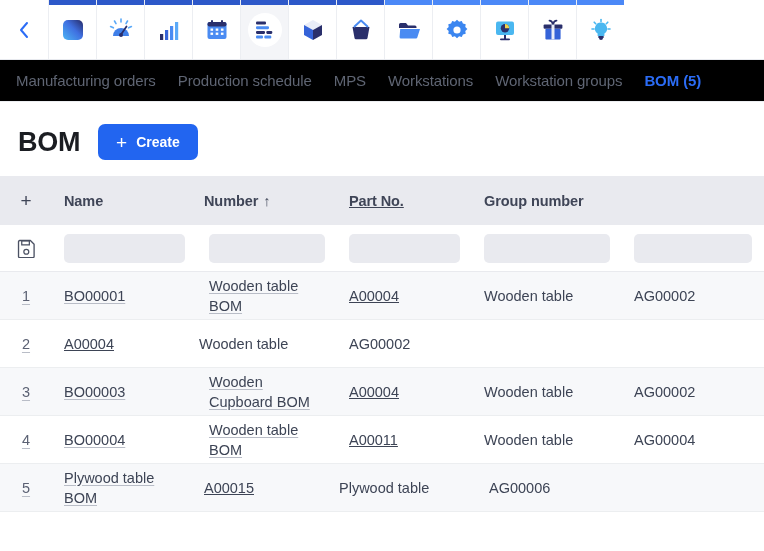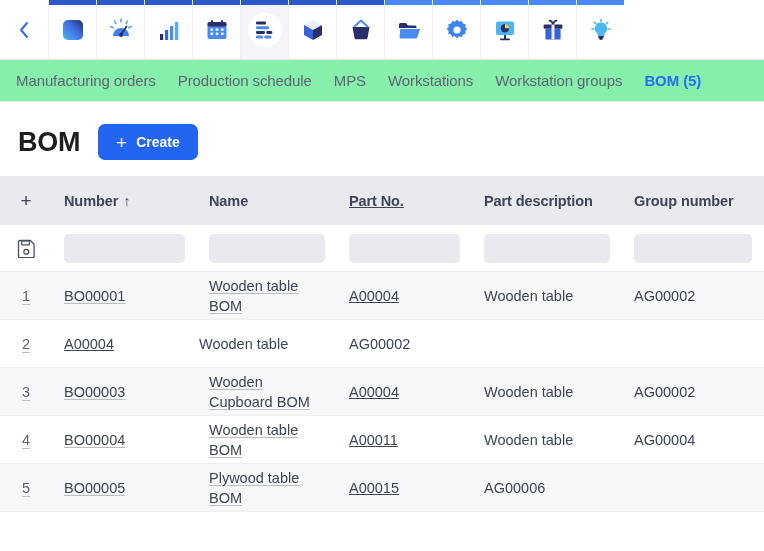--- a/index.html
+++ b/index.html
@@ -50,21 +50,21 @@
     width: 34px; height: 34px;
     border-radius: 50%;
     display: flex; align-items: center; justify-content: center;
   }
   .icon-tab.active .disc { background: #ffffff; }
   .icon-tab svg { display: block; }
 
   
   .subnav {
     height: 42px;
-    background: #86efac;
+    background: #000000;
     display: flex;
     align-items: center;
     padding: 0 16px;
     gap: 22px;
     border-bottom: 1px solid #eceef1;
   }
   .subnav-item {
     font-size: 15px;
     color: #5f6573;
     cursor: pointer;
@@ -359,27 +359,26 @@
     <span>Create</span>
   </button>
 </div>
 
 <div class="grid">
 
   <div class="row head-row">
     <div class="cell c-idx">
       <span class="add-col-plus">+</span>
     </div>
+    <div class="cell c-name">Name</div>
     <div class="cell c-num">
       <span>Number</span>
       <span class="sort-arrow">↑</span>
     </div>
-    <div class="cell c-name">Name</div>
     <div class="cell c-part">Part No.</div>
-    <div class="cell c-desc">Part description</div>
     <div class="cell c-group">Group number</div>
   </div>
 
   <div class="row filter-row">
     <div class="cell c-idx">
       <svg width="19" height="19" viewBox="0 0 20 20">
         <path d="M2.8 1.6 h11.3 L18 5.5 v12.9 a1.2 1.2 0 0 1 -1.2 1.2 H2.8 a1.2 1.2 0 0 1 -1.2 -1.2 V2.8 a1.2 1.2 0 0 1 1.2 -1.2 Z" fill="none" stroke="#4b5163" stroke-width="1.4" stroke-linejoin="round"></path>
         <path d="M5 1.9 h8 v4.3 h-8 Z" fill="none" stroke="#4b5163" stroke-width="1.3"></path>
         <circle cx="9.8" cy="13.4" r="2.6" fill="none" stroke="#4b5163" stroke-width="1.3"></circle>
       </svg>
@@ -452,23 +451,21 @@
       </div>
     <div class="cell c-part">A00011</div>
     <div class="cell c-desc">Wooden table</div>
     <div class="cell c-group">AG00004</div>
   </div>
 
   <div class="row data-row alt">
     <div class="cell c-idx">
         <span class="idx-link">5</span>
       </div>
-    <div class="cell c-num">
-        <span class="cell-link">BO00005</span>
-      </div>
     <div class="cell c-name">
         <span class="name-wrap"><span class="cell-link">Plywood table BOM</span></span>
       </div>
     <div class="cell c-part">A00015</div>
+    <div class="cell c-desc">Plywood table</div>
     <div class="cell c-group">AG00006</div>
   </div>
 
 </div>
 
 </body></html>

